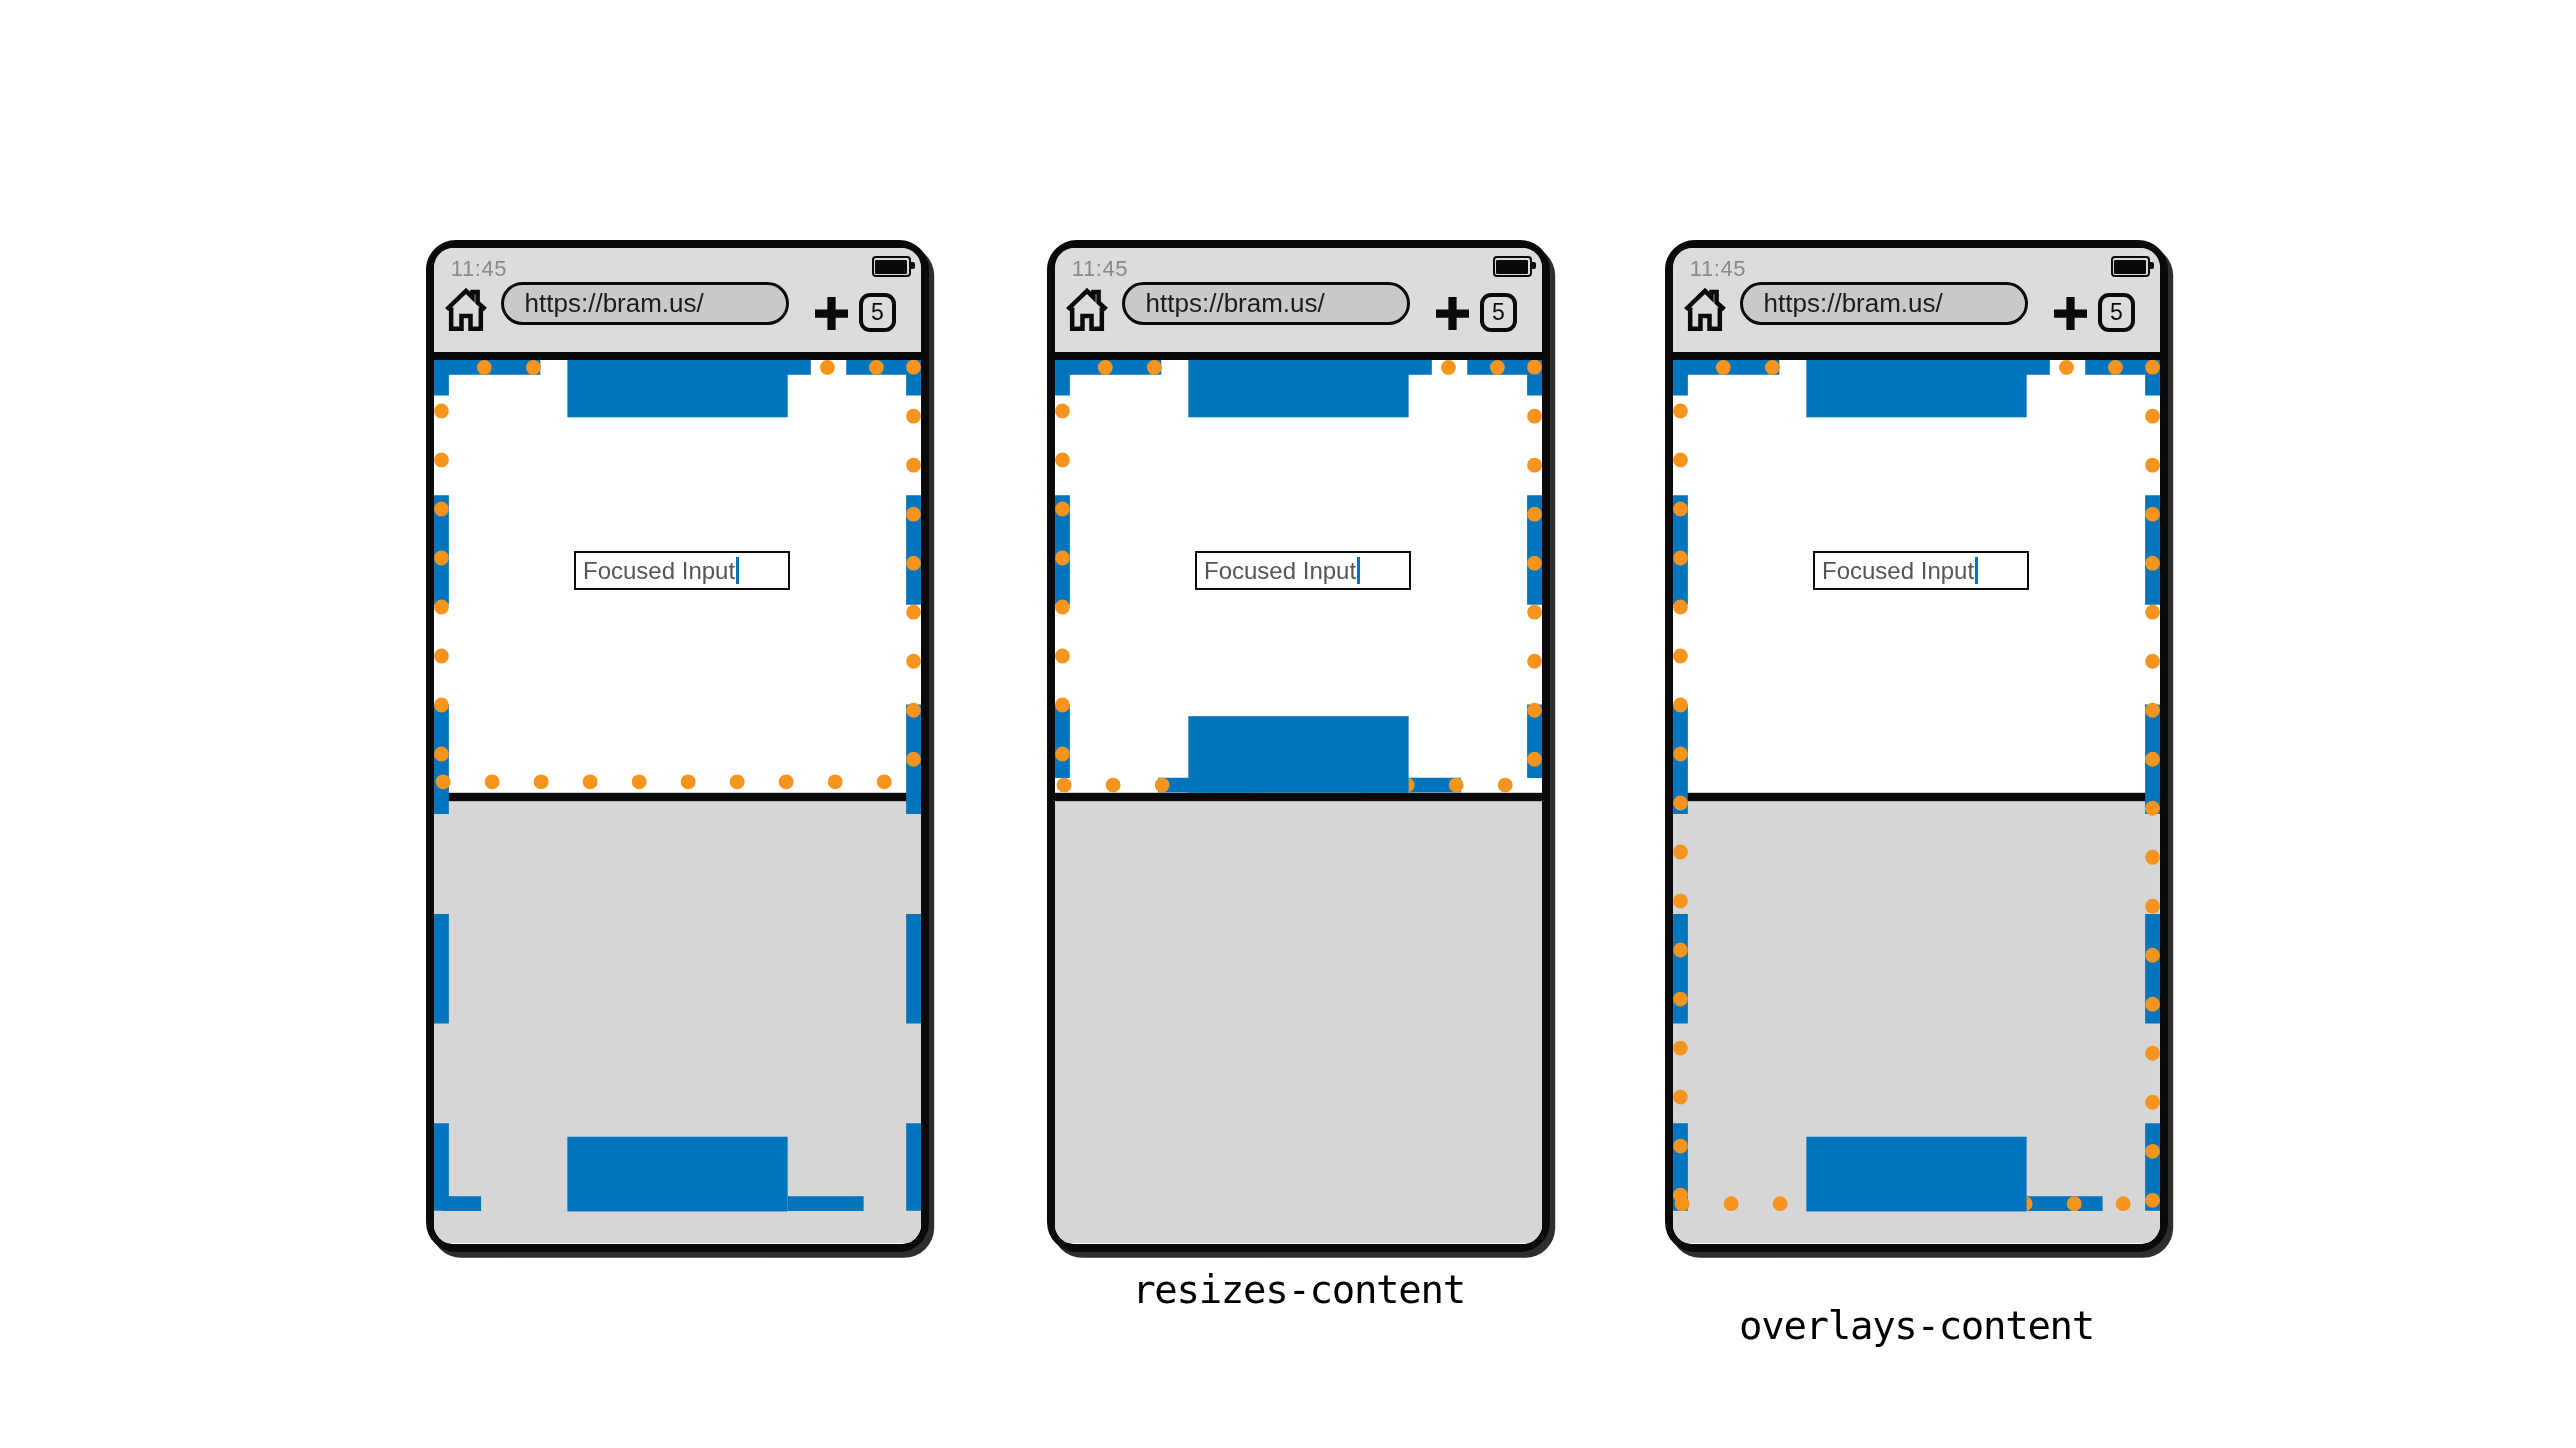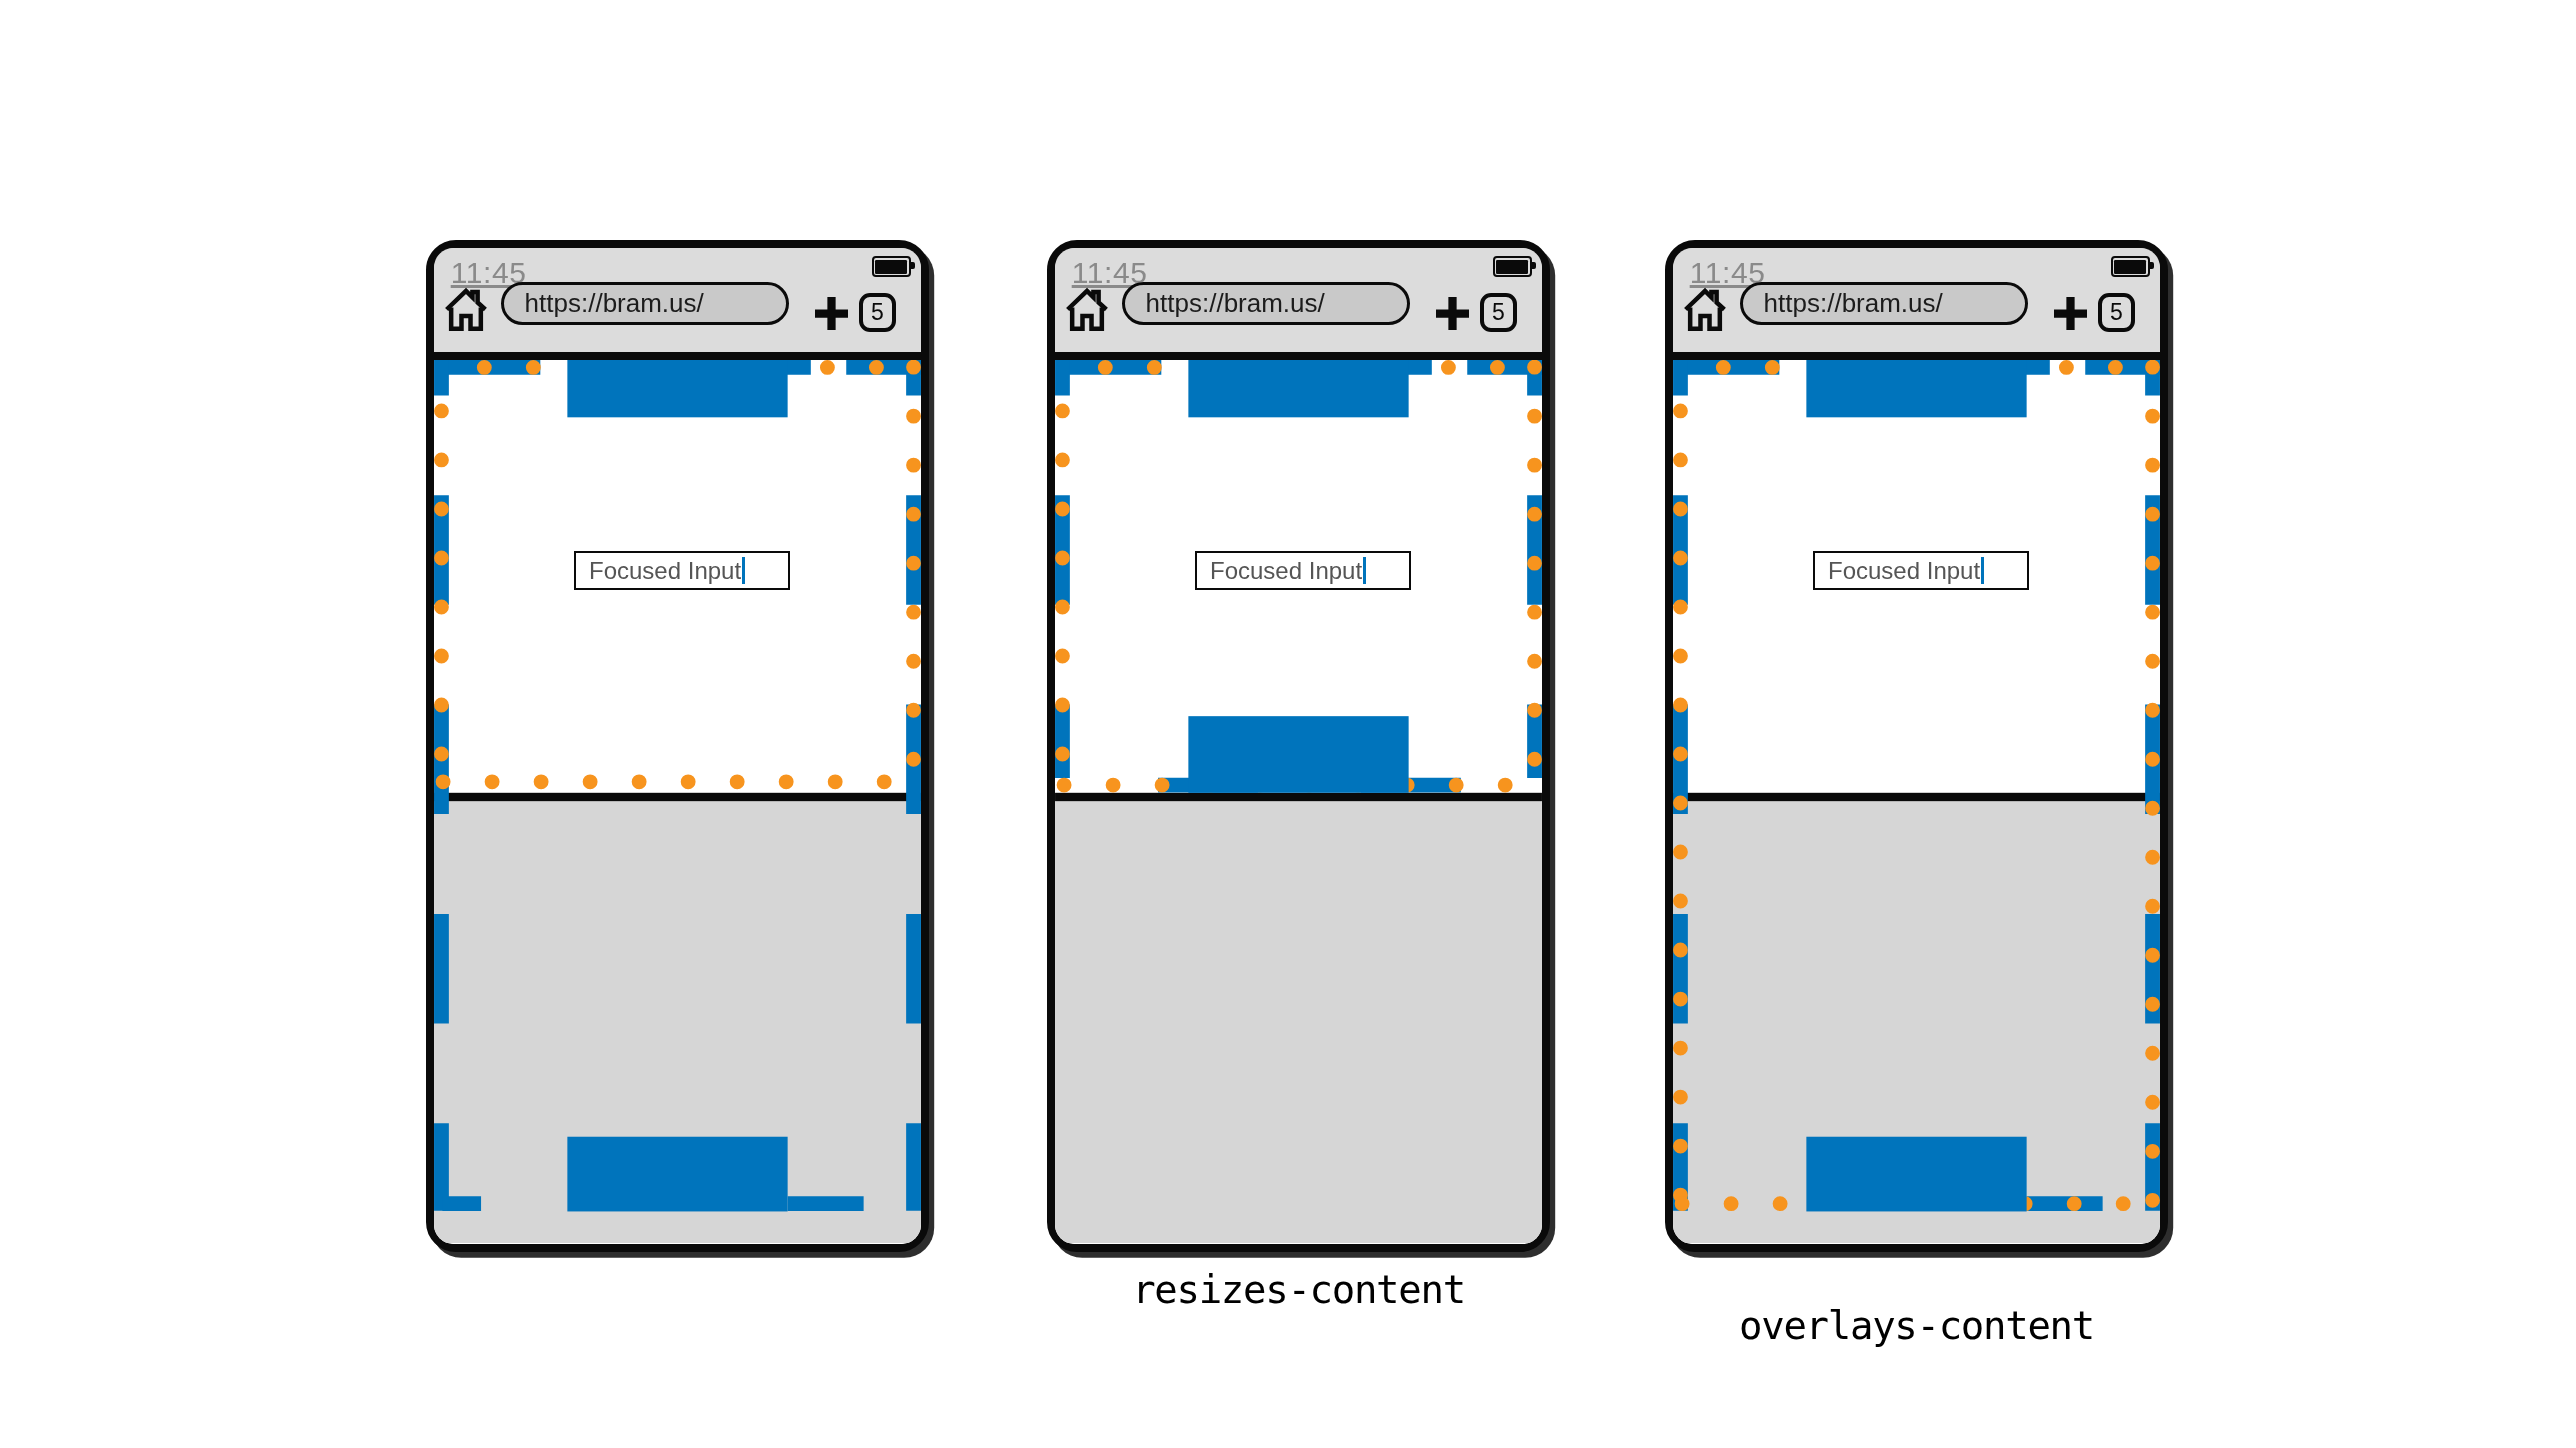--- a/index.html
+++ b/index.html
@@ -11,21 +11,21 @@
     position:absolute;top:240px;width:503px;height:1012px;
     border:8.4px solid var(--ink);border-radius:30px;background:#fff;
     box-shadow:5.2px 5.8px 0 rgba(0,0,0,0.82);
     box-sizing:border-box;
   }
   .phone.p1{left:426px;} .phone.p2{left:1047px;} .phone.p3{left:1665px;}
   .screen{position:absolute;inset:0;border-radius:19.3px;overflow:hidden;display:flex;flex-direction:column;}
 
   
   .statusbar{position:relative;height:104px;background:var(--status-gray);flex:0 0 auto;}
-  .time{position:absolute;left:16.7px;top:7.7px;font-size:30px;color:var(--time-gray);letter-spacing:0.6px;text-decoration:underline;}
+  .time{position:absolute;left:16.7px;top:7.7px;font-size:22px;color:var(--time-gray);letter-spacing:0.6px;}
   .battery{position:absolute;right:10.3px;top:8.4px;width:35px;height:16.7px;border:2.6px solid var(--ink);border-radius:3.9px;}
   .batt-fill{position:absolute;inset:1.3px;background:var(--ink);border-radius:1.3px;}
   .batt-nub{position:absolute;right:-6.4px;top:3.2px;width:3.9px;height:7.7px;background:var(--ink);border-radius:0 1.9px 1.9px 0;}
   .home{position:absolute;left:10.3px;top:37px;width:44px;height:49px;}
   .home svg{display:block;width:100%;height:100%;}
   .home path{fill:none;stroke:var(--ink);stroke-width:7;}
   .urlbar{
     position:absolute;left:67px;top:34px;width:288px;height:43px;
     background:var(--pill-gray);border:3.9px solid var(--ink);border-radius:32px;
     box-sizing:border-box;display:flex;align-items:center;padding-left:20.6px;
@@ -45,21 +45,21 @@
   .page svg.art{position:absolute;left:0;top:0;width:487px;height:883px;}
   .kb{fill:var(--keyboard-gray);}
   .kbline{fill:var(--ink);}
   .vpblue{stroke:var(--blue);stroke-width:23;fill:none;}
   .vpdots{stroke:var(--orange);stroke-width:23;fill:none;stroke-linecap:round;stroke-dasharray:0.1 76;}
   .blk{fill:var(--blue);}
 
   .inputbox{
     position:absolute;left:140px;top:191px;width:216px;height:39px;
     background:#ffffff;border:2.6px solid var(--ink);box-sizing:border-box;
-    display:flex;align-items:center;padding-left:13px;
+    display:flex;align-items:center;padding-left:7px;
     font-size:24px;color:var(--input-text);white-space:nowrap;
   }
   .caret{display:inline-block;width:3.2px;height:27px;background:var(--blue);margin-left:0.6px;}
 
   
   .caption{
     position:absolute;top:1267px;width:515px;text-align:center;
     font-family:"DejaVu Sans Mono", monospace;font-size:39px;color:#000;letter-spacing:-1.3px;
   }
   .caption.c1{left:420px;} .caption.c2{left:1041px;} .caption.c3{left:1659px;margin-top:36px;}

